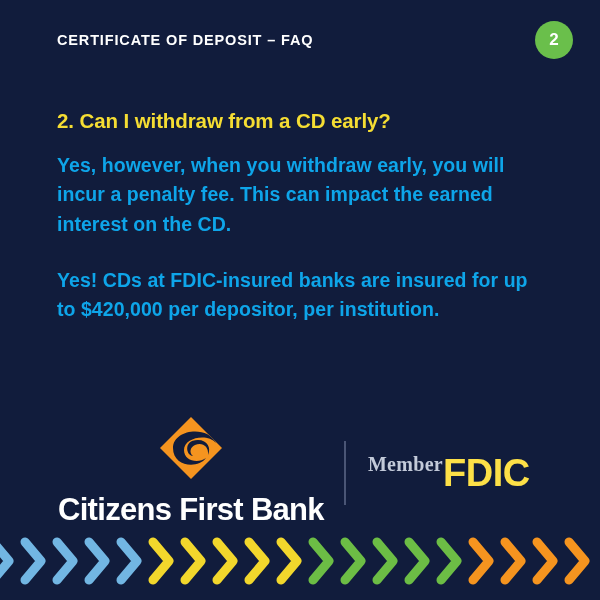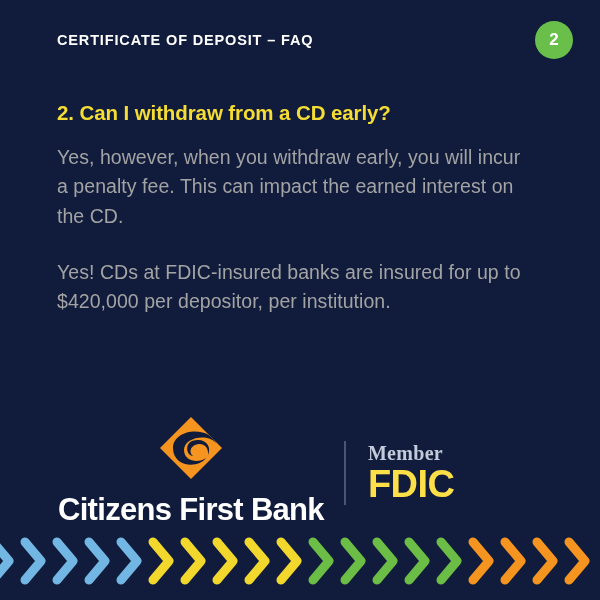--- a/index.html
+++ b/index.html
@@ -47,35 +47,35 @@
     justify-content:center;
     flex:0 0 auto;
   }
 
   
   .content {
     position:absolute;
     left:57px; top:100px;
     width:490px;
   }
-  .faq-block { margin-bottom:26px; }
+  .faq-block { margin-bottom:26px;margin-top:8px; }
   .faq-block:last-child { margin-bottom:0; }
 
   .faq-question {
     color:#f5dd33;
     font-size:20.5px;
     font-weight:bold;
     letter-spacing:-0.1px;
     line-height:1.25;
     margin-bottom:17px;
   }
   .faq-answer {
-    color:#a3a3a3;
+    color:#0ea5e9;
     font-size:19.5px;
-    font-weight:400;
+    font-weight:700;
     line-height:1.52;
     letter-spacing:0.05px;
     max-width:475px;
   }
 
   
   .logo-band {
     position:absolute;
     left:0; top:425px;
     width:600px; height:95px;
@@ -104,21 +104,21 @@
   .divider {
     width:2px;
     height:64px;
     background:#4a5575;
     margin:0 22px 0 20px;
     flex:0 0 auto;
   }
 
   .fdic {
     display:flex;
-    flex-direction:column;
+    flex-direction:row;
     align-items:flex-start;
     line-height:1;
     text-align:center;
   }
   .fdic-member {
     color:#c3cad9;
     font-family:"Liberation Serif", serif;
     font-size:20px;
     font-weight:bold;
     letter-spacing:0.3px;

